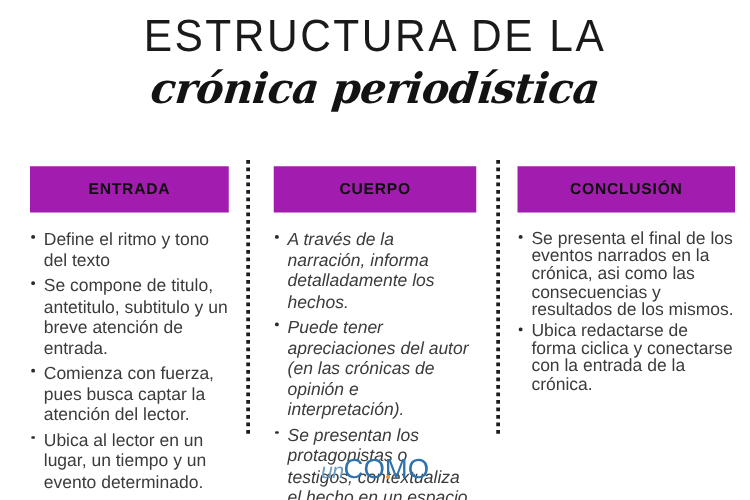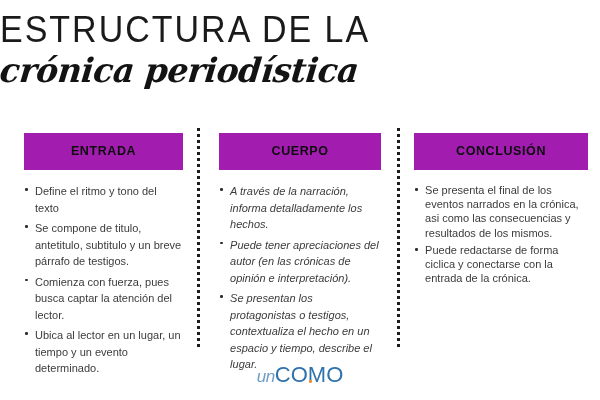--- a/index.html
+++ b/index.html
@@ -14,20 +14,21 @@
     overflow: hidden;
     position: relative;
   }
 
   
   .title-block {
     position: absolute;
     left: 0;
     top: 8px;
     width: 600px;
+    text-align: center;
   }
   .title-main {
     font-family: "Liberation Sans", sans-serif;
     font-size: 34px;
     font-weight: 300;
     letter-spacing: 2.0px;
     color: #1a1a1a;
     line-height: 40px;
     transform: scaleY(1.06);
     transform-origin: center top;
@@ -94,21 +95,21 @@
     list-style: none;
     margin: 0;
     padding: 0;
     margin-top: 13px;
   }
   ul.bullets li {
     position: relative;
     padding-left: 11px;
     color: #3b3b3b;
     font-family: "Liberation Sans", sans-serif;
-    font-size: 11px;
+    font-size: 14px;
     margin-bottom: 4px;
   }
   ul.bullets li::before {
     content: "";
     position: absolute;
     left: 1px;
     top: 5.2px;
     width: 2.6px;
     height: 2.6px;
     background: #2b2b2b;
@@ -163,21 +164,21 @@
   <div class="title-main">ESTRUCTURA DE LA</div>
   <div class="title-script">crónica periodística</div>
 </div>
 
 <div class="columns">
 
   <div class="column col-1">
     <div class="col-header">ENTRADA</div>
     <ul class="bullets">
       <li>Define el ritmo y tono del texto</li>
-      <li>Se compone de titulo, antetitulo, subtitulo y un breve párrafo de testigos.</li>
+      <li>Se compone de titulo, antetitulo, subtitulo y un breve atención de entrada.</li>
       <li>Comienza con fuerza, pues busca captar la atención del lector.</li>
       <li>Ubica al lector en un lugar, un tiempo y un evento determinado.</li>
     </ul>
   </div>
 
   <div class="divider"></div>
 
   <div class="column col-2">
     <div class="col-header">CUERPO</div>
     <ul class="bullets">
@@ -186,21 +187,21 @@
       <li>Se presentan los protagonistas o testigos, contextualiza el hecho en un espacio y tiempo, describe el lugar.</li>
     </ul>
   </div>
 
   <div class="divider"></div>
 
   <div class="column col-3">
     <div class="col-header">CONCLUSIÓN</div>
     <ul class="bullets">
       <li>Se presenta el final de los eventos narrados en la crónica, asi como las consecuencias y resultados de los mismos.</li>
-      <li>Puede redactarse de forma ciclica y conectarse con la entrada de la crónica.</li>
+      <li>Ubica redactarse de forma ciclica y conectarse con la entrada de la crónica.</li>
     </ul>
   </div>
 
 </div>
 
 <div class="logo">
   <span class="logo-un">un</span><span class="logo-como">COMO</span>
 </div>
 <div class="logo-dot"></div>
 

